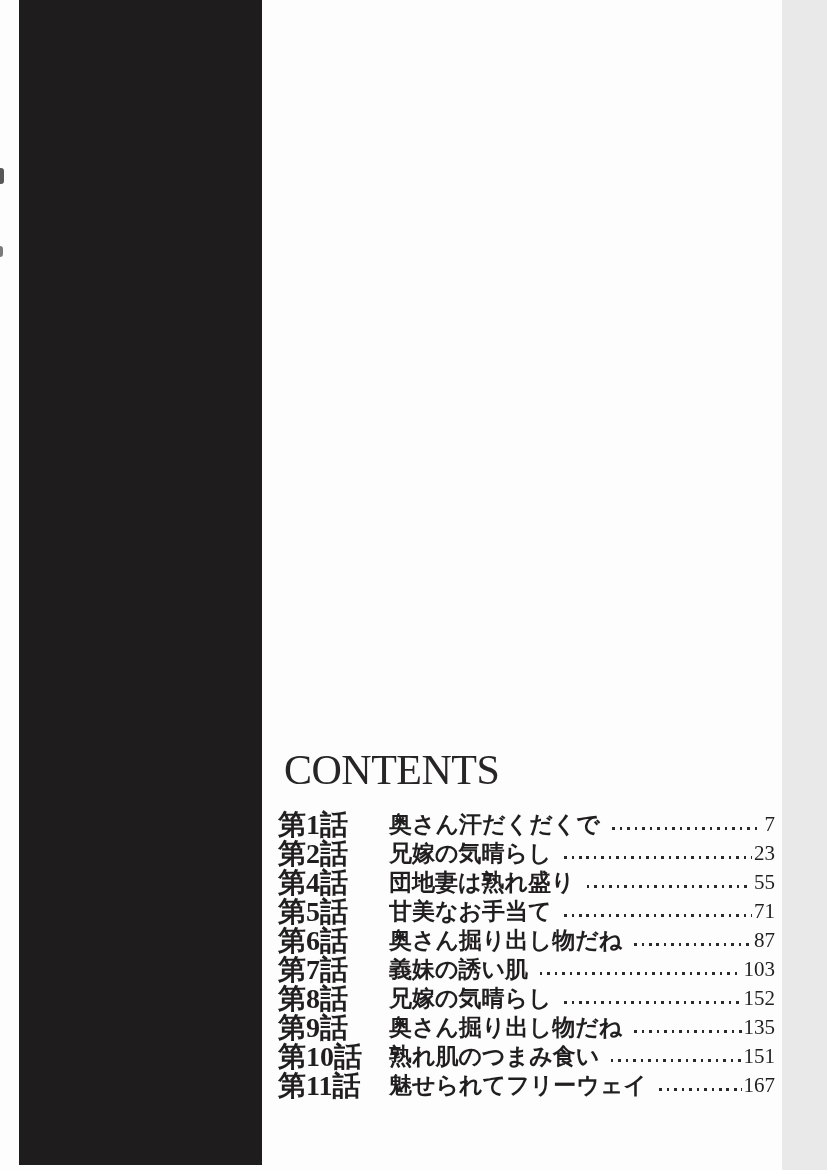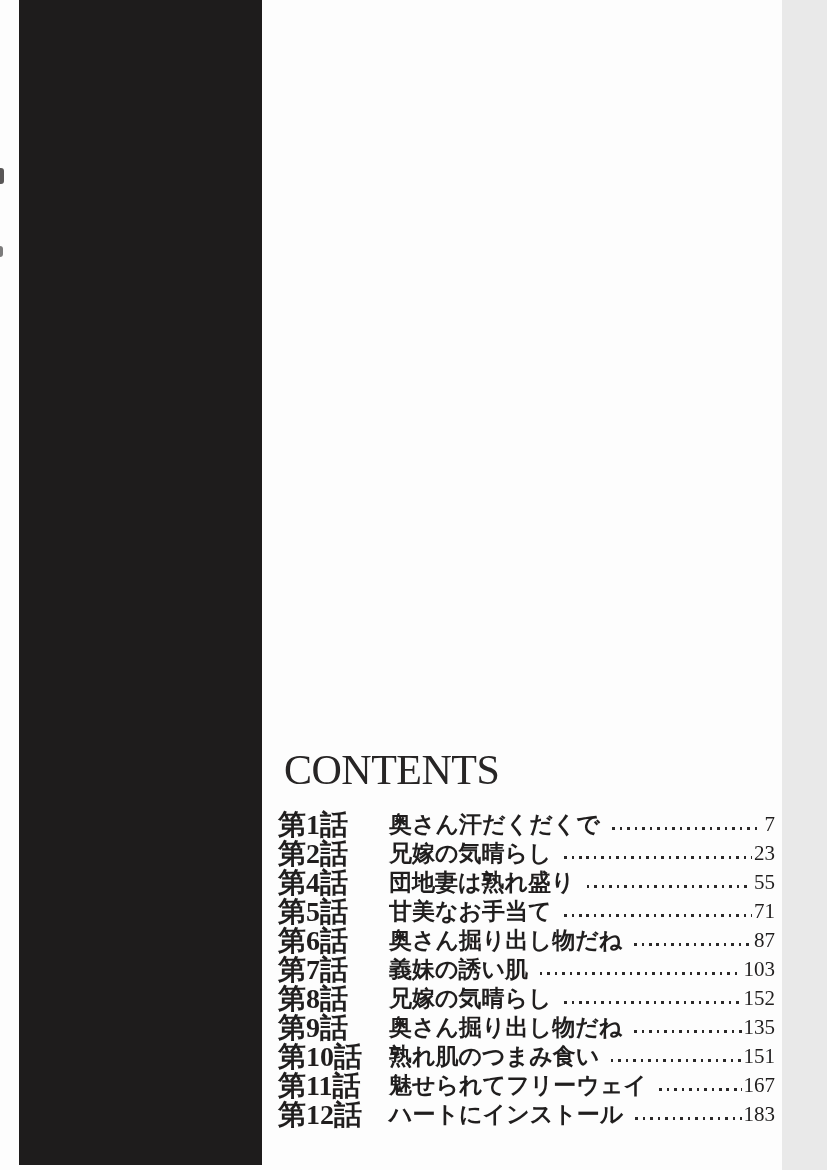--- a/index.html
+++ b/index.html
@@ -183,22 +183,16 @@
         <span class="page-number">151</span>
       </div>
 
       <div class="toc-row">
         <span class="chapter-label">第11話</span>
         <span class="chapter-title">魅せられてフリーウェイ</span>
         <span class="dot-leader"></span>
         <span class="page-number">167</span>
       </div>
 
-      <div class="toc-row">
-        <span class="chapter-label">第12話</span>
-        <span class="chapter-title">ハートにインストール</span>
-        <span class="dot-leader"></span>
-        <span class="page-number">183</span>
-      </div>
 
     </div>
   </div>
 </div>
 
 </body></html>

